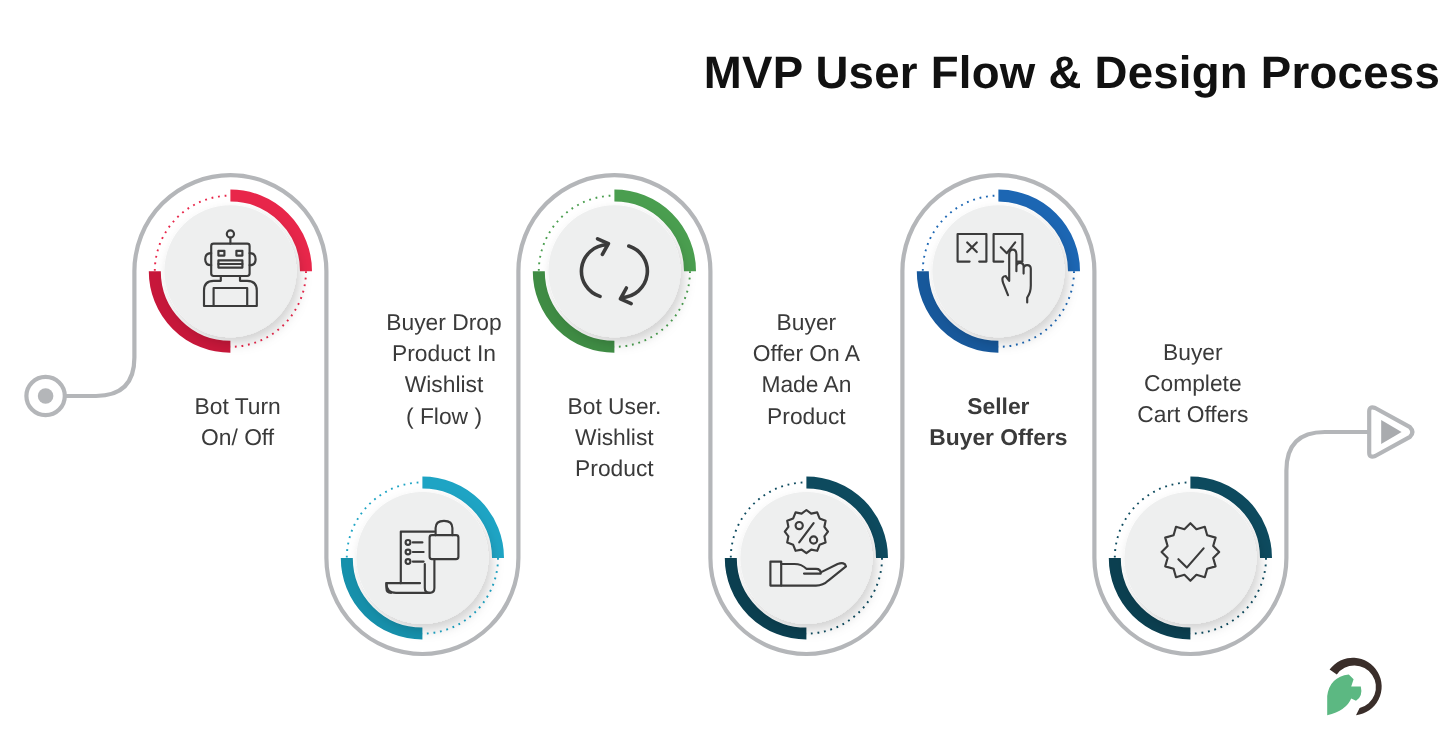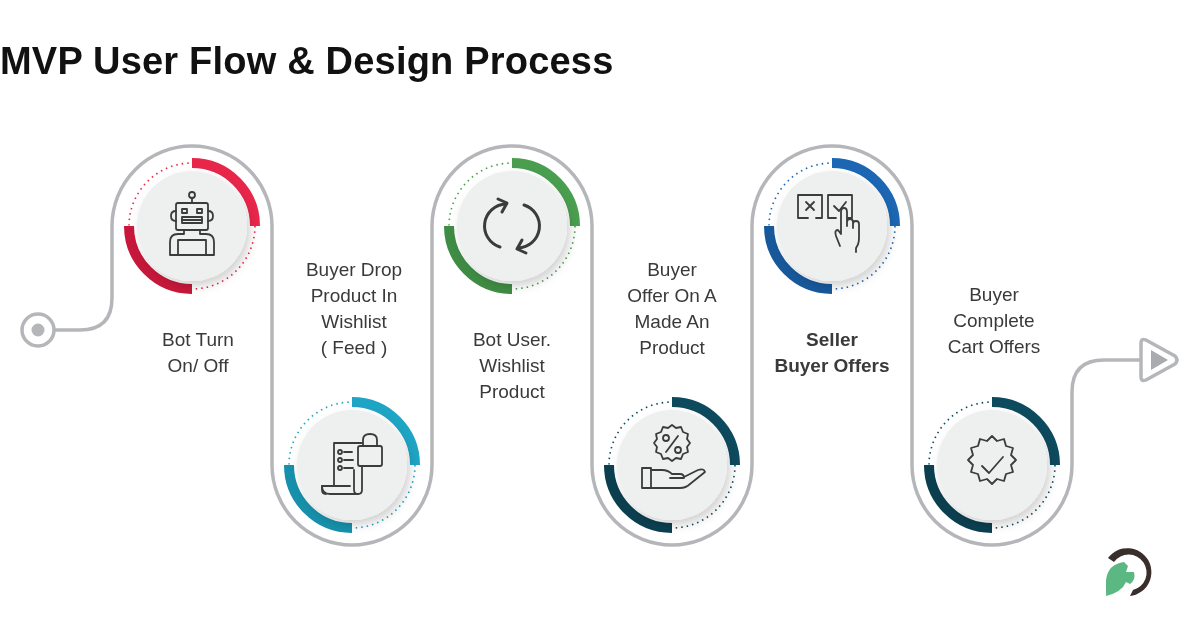--- a/index.html
+++ b/index.html
@@ -1,17 +1,17 @@
 <!DOCTYPE html>
 <html><head>
 <meta charset="utf-8">
 <style>
   html, body { margin: 0; padding: 0; background: #ffffff; }
   body { width: 1200px; height: 628px; position: relative; overflow: hidden; font-family: "Liberation Sans", sans-serif; }
-  .title { position: absolute; left: 0; top: 40px; width: 1200px; text-align: left; font-size: 38px; font-weight: 700; color: #111111; letter-spacing: 0.2px; }
+  .title { position: absolute; left: 0; top: 40px; width: 1200px; text-align: right; font-size: 38px; font-weight: 700; color: #111111; letter-spacing: 0.2px; }
   svg.flow { position: absolute; left: 0; top: 0; }
   .label { position: absolute; width: 160px; text-align: center; font-size: 19px; line-height: 26px; color: #3a3a3a; font-family: "Liberation Sans", sans-serif; }
 </style>
 </head>
 <body>
 
 <div class="title">MVP User Flow &amp; Design Process</div>
 
 <svg class="flow" width="1200" height="628" viewBox="0 0 1200 628">
   <defs>
@@ -149,25 +149,25 @@
     <path d="M 1108 558 A 24 24 0 1 1 1130 596 L 1133 590 A 18 18 0 1 0 1114 562 Z" fill="#3a2e2a"></path>
     <path d="M 1106 596 L 1106 580 Q 1108 564 1124 562 L 1128 566 L 1126 572 L 1134 572 Q 1136 580 1130 584 L 1126 582 Q 1122 592 1106 596 Z" fill="#5cb882"></path>
   </g>
 </svg>
 
 <div class="label" style="left:118px; top:327px;">
   <div>Bot Turn</div>
   <div>On/ Off</div>
 </div>
 
-<div class="label" style="left:274px; top:257px;">
+<div class="label" style="left:274px; top:257px;padding-left:16px;">
   <div>Buyer Drop</div>
   <div>Product In</div>
   <div>Wishlist</div>
-  <div>( Feed )</div>
+  <div>( Flow )</div>
 </div>
 
 <div class="label" style="left:432px; top:327px;">
   <div>Bot User.</div>
   <div>Wishlist</div>
   <div>Product</div>
 </div>
 
 <div class="label" style="left:592px; top:257px;">
   <div>Buyer</div>

